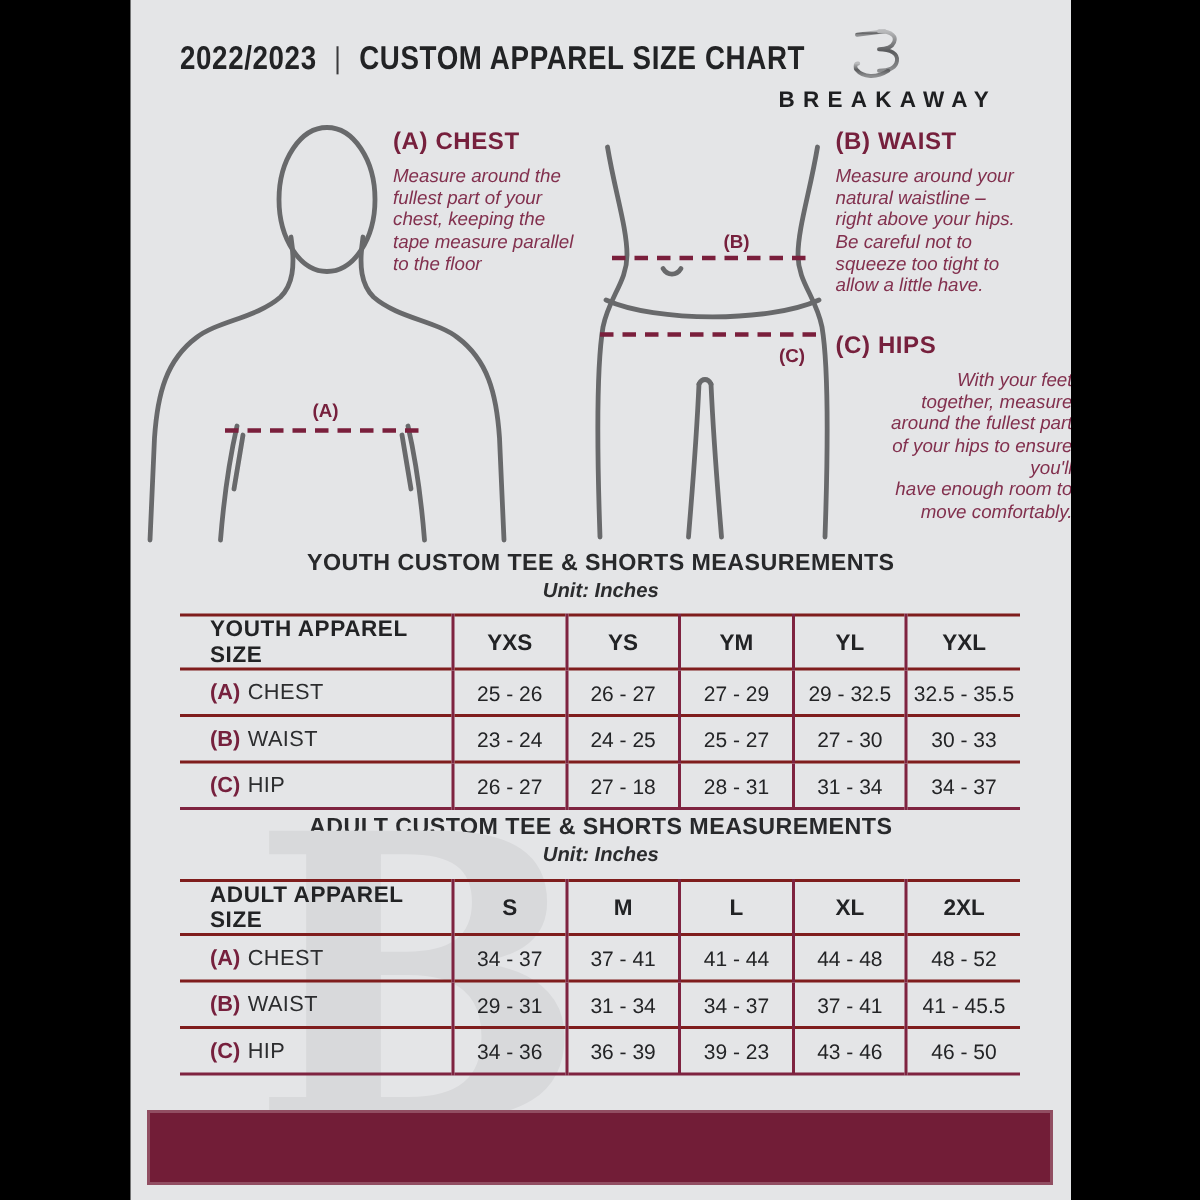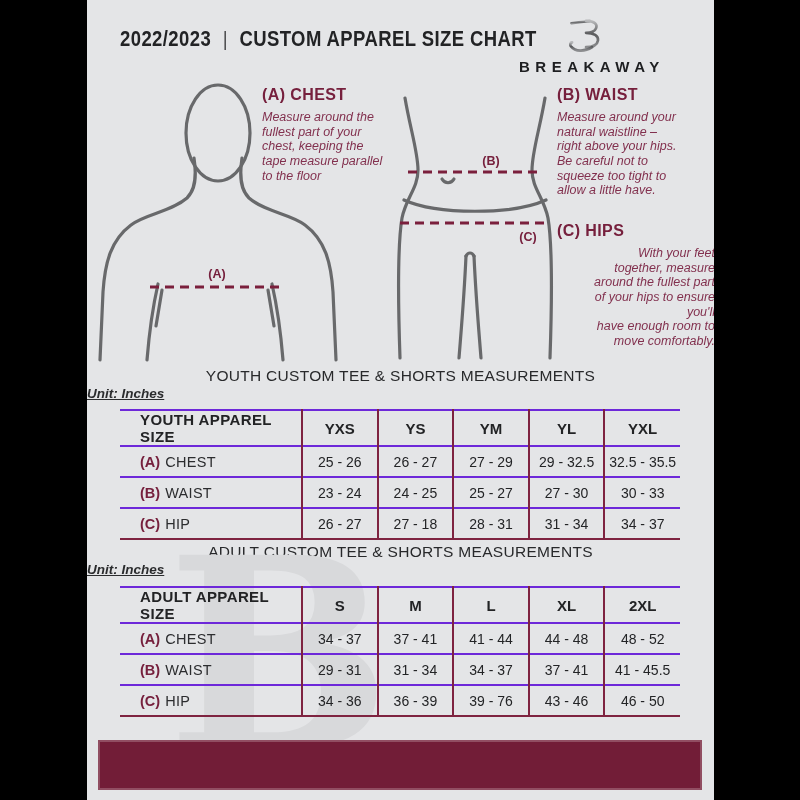--- a/index.html
+++ b/index.html
@@ -36,36 +36,36 @@
   }
   #chest-head{left:175px;top:86px;}
   #chest-desc{left:175px;top:110px;width:150px;}
   #waist-head{left:470px;top:86px;}
   #waist-desc{left:470px;top:110px;width:158px;}
   #hips-head{left:470px;top:222px;}
   #hips-desc{left:470px;top:246px;width:158px;text-align:right;}
   
   .section-title{
     position:absolute;left:0;width:627px;text-align:center;
-    font-weight:400;font-size:15.5px;color:#28292b;letter-spacing:.3px;
+    font-weight:700;font-size:15.5px;color:#28292b;letter-spacing:.3px;
   }
   .section-unit{
-    position:absolute;left:0;width:627px;
-    font-style:italic;font-weight:600;font-size:13.5px;color:#2b2c2e;text-decoration:underline;
+    position:absolute;left:0;width:627px;text-align:center;
+    font-style:italic;font-weight:600;font-size:13.5px;color:#2b2c2e;
   }
   #youth-title{top:367px;} #youth-unit{top:386px;}
   #adult-title{top:543px;} #adult-unit{top:562px;}
   
   table.size-table{
     position:absolute;left:33px;width:560px;border-collapse:collapse;
     table-layout:fixed;background:transparent;z-index:2;
   }
   #youth-table{top:409px;} #adult-table{top:586px;}
   table.size-table col.c0{width:182px;}
-  table.size-table tr{border-top:2px solid #6d28d9;}
+  table.size-table tr{border-top:2px solid #7f1d1d;}
   table.size-table{border-bottom:2px solid #7e2340;}
   table.size-table td, table.size-table th{
     border-left:2px solid #7e2340;text-align:center;vertical-align:middle;
     font-size:14px;color:#232426;padding:0;
   }
   table.size-table td:first-child, table.size-table th:first-child{border-left:none;}
   table.size-table thead th{height:33px;font-weight:700;font-size:15px;color:#222325;}
   table.size-table tbody td{height:29px;}
   th.label-col, td.label-col{
     text-align:left !important;padding-left:20px !important;
@@ -253,21 +253,21 @@
         <td>29 - 31</td>
         <td>31 - 34</td>
         <td>34 - 37</td>
         <td>37 - 41</td>
         <td>41 - 45.5</td>
       </tr>
       <tr>
         <td class="label-col"><span class="row-marker">(C)</span><span class="row-label">HIP</span></td>
         <td>34 - 36</td>
         <td>36 - 39</td>
-        <td>39 - 76</td>
+        <td>39 - 23</td>
         <td>43 - 46</td>
         <td>46 - 50</td>
       </tr>
     </tbody>
   </table>
 
   <div class="footer-bar"></div>
 </div>
 
 </body></html>

